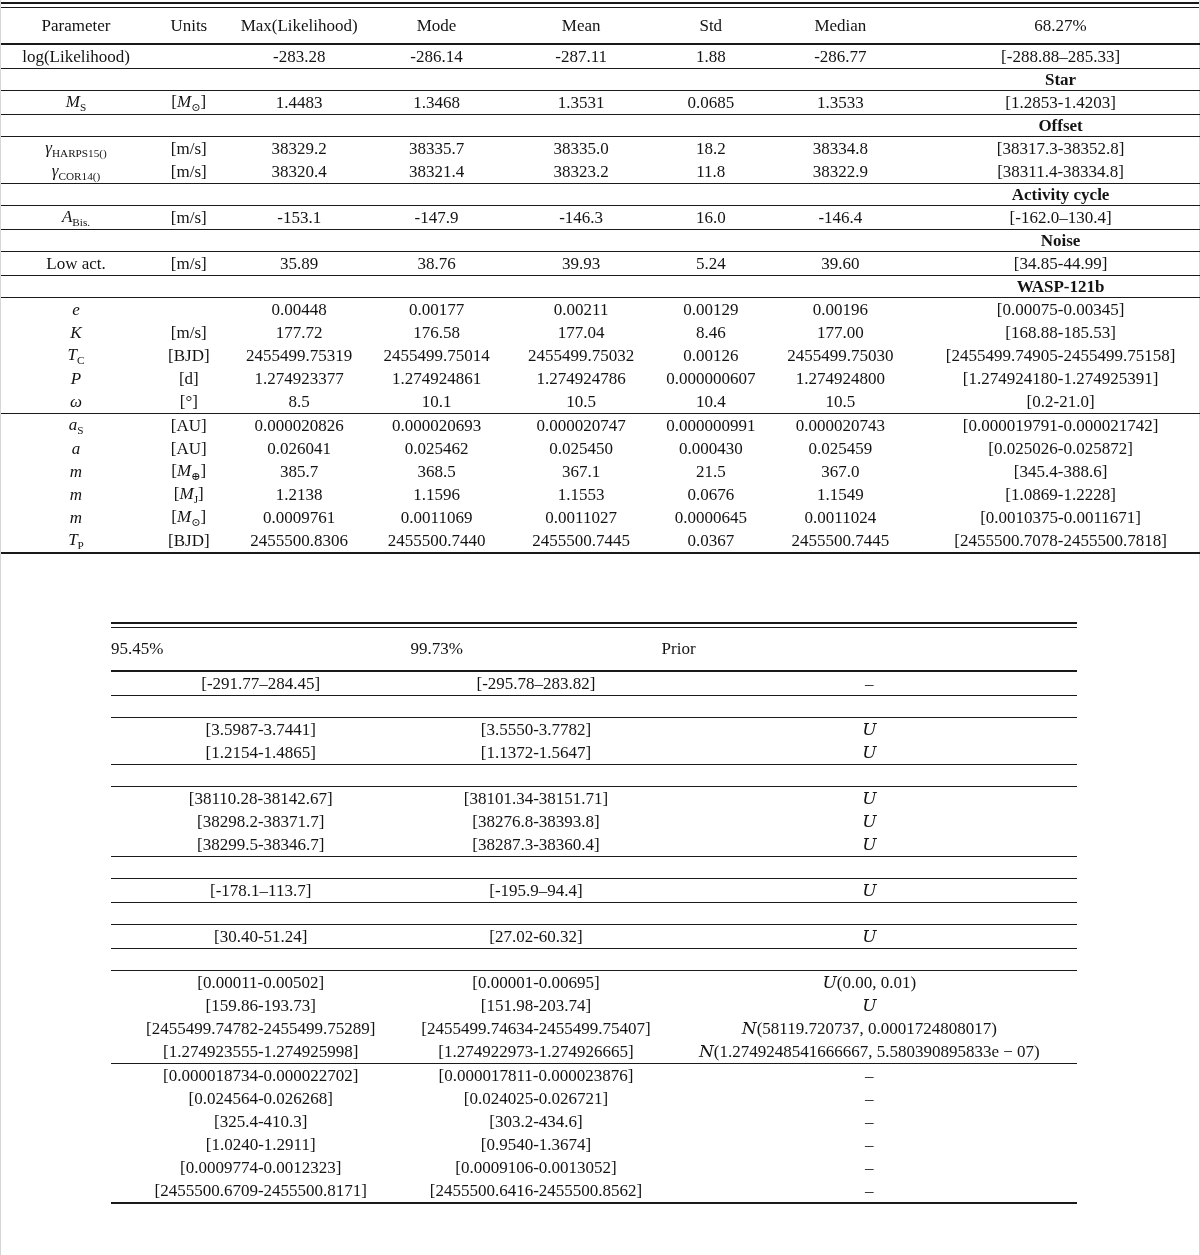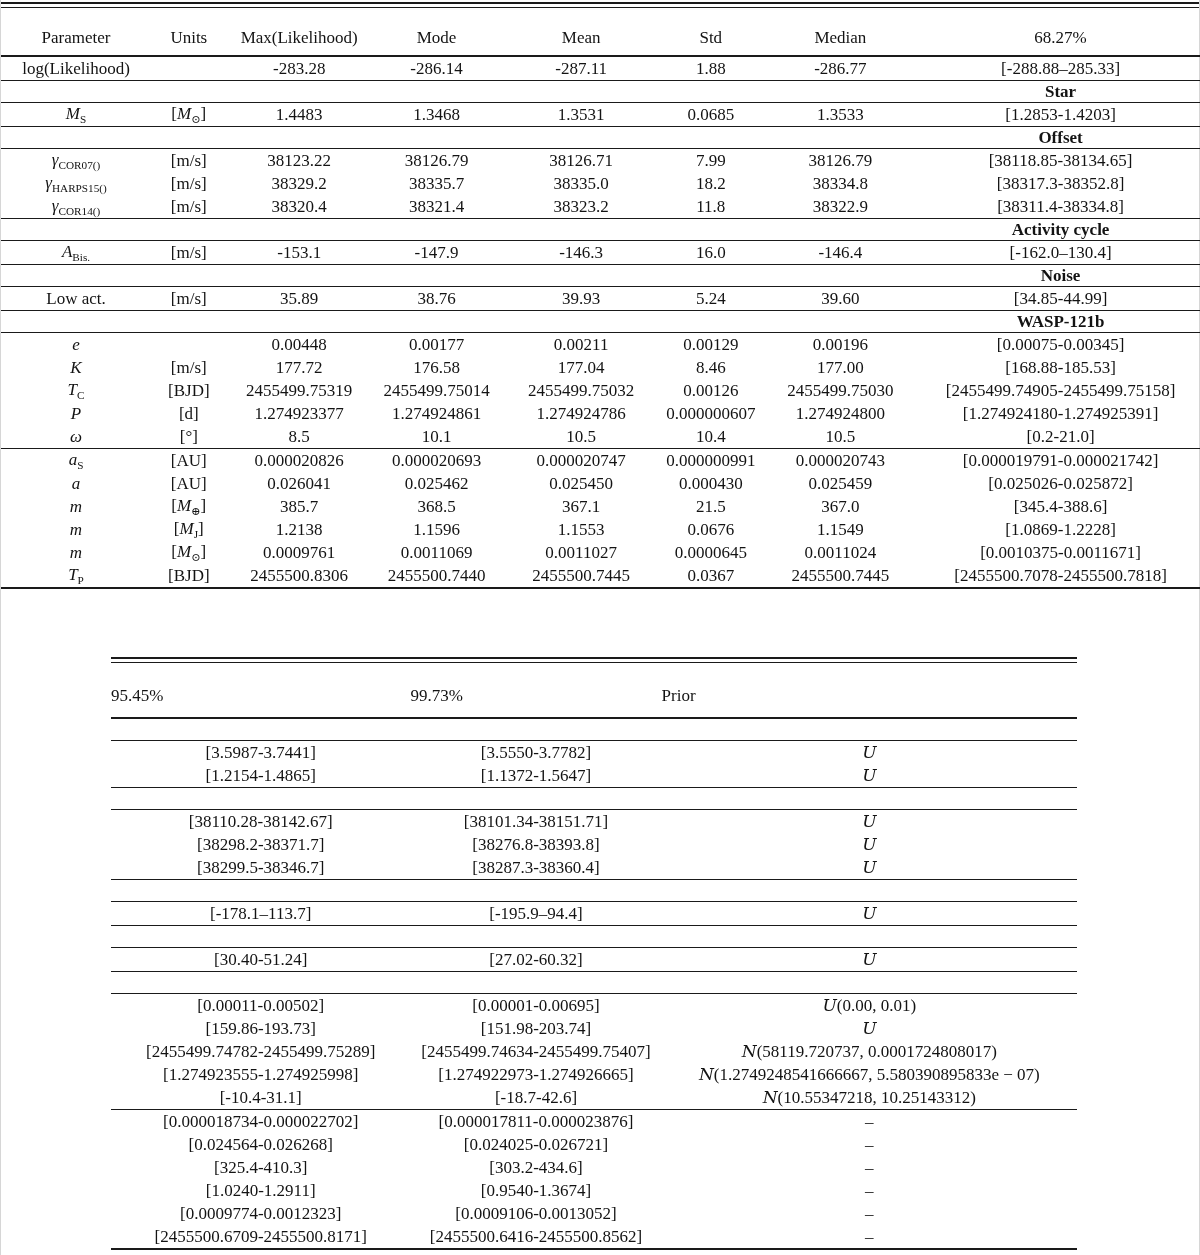--- a/index.html
+++ b/index.html
@@ -7,21 +7,21 @@
     width:1200px;height:1255px;background:#ffffff;
     font-family:"Liberation Serif","DejaVu Serif",serif;
     color:#131313;overflow:hidden;
   }
   .page{
     box-sizing:border-box;width:1200px;height:1255px;
     border-left:1px solid #d6d6d6;border-right:1px solid #d6d6d6;
     padding-top:2px;
   }
   .dblrule{height:3px;border-top:2px solid #1a1a1a;border-bottom:1px solid #1a1a1a;}
-  table{border-collapse:collapse;table-layout:fixed;margin-top:12px;}
+  table{border-collapse:collapse;table-layout:fixed;}
   td,th{padding:0;margin:0;overflow:visible;white-space:nowrap;}
   .t1{width:1200px;font-size:17px;border-bottom:2px solid #1a1a1a;}
   .t1 thead th{font-weight:normal;height:35px;text-align:center;vertical-align:middle;border-bottom:2px solid #1a1a1a;font-size:17px;}
   .t1 td{height:23px;text-align:center;vertical-align:middle;font-size:17px;}
   .t2wrap{margin-top:68px;margin-left:110px;width:966px;}
   .t2{width:966px;font-size:17px;border-bottom:2px solid #1a1a1a;}
   .t2 thead th{font-weight:normal;height:42px;text-align:left;vertical-align:middle;border-bottom:2px solid #1a1a1a;font-size:17px;}
   .t2 td{height:23px;text-align:center;vertical-align:middle;font-size:17px;}
   tr.sec td{height:21px;}
   .bt{border-top:1px solid #1a1a1a;}
@@ -84,30 +84,20 @@
         <td>1.3531</td>
         <td>0.0685</td>
         <td>1.3533</td>
         <td>[1.2853-1.4203]</td>
       </tr>
       <tr class="sec bt bb">
         <td colspan="7"></td>
         <td class="bold">Offset</td>
       </tr>
       <tr>
-        <td><span class="it">γ</span><span class="sb">COR07()</span></td>
-        <td><span>[m/s]</span></td>
-        <td>38123.22</td>
-        <td>38126.79</td>
-        <td>38126.71</td>
-        <td>7.99</td>
-        <td>38126.79</td>
-        <td>[38118.85-38134.65]</td>
-      </tr>
-      <tr>
         <td><span class="it">γ</span><span class="sb">HARPS15()</span></td>
         <td><span>[m/s]</span></td>
         <td>38329.2</td>
         <td>38335.7</td>
         <td>38335.0</td>
         <td>18.2</td>
         <td>38334.8</td>
         <td>[38317.3-38352.8]</td>
       </tr>
       <tr>
@@ -274,20 +264,25 @@
           <col style="width:43%">
       </colgroup>
       <thead>
         <tr>
           <th>95.45%</th>
           <th>99.73%</th>
           <th>Prior</th>
         </tr>
       </thead>
       <tbody>
+        <tr>
+          <td>[-291.77–284.45]</td>
+          <td>[-295.78–283.82]</td>
+          <td><span class="cal"></span><span>–</span></td>
+        </tr>
         <tr class="sec bt bb">
             <td colspan="3"></td>
           </tr>
         <tr>
           <td>[3.5987-3.7441]</td>
           <td>[3.5550-3.7782]</td>
           <td><span class="cal">U</span><span></span></td>
         </tr>
         <tr>
           <td>[1.2154-1.4865]</td>
@@ -344,25 +339,20 @@
         <tr>
           <td>[2455499.74782-2455499.75289]</td>
           <td>[2455499.74634-2455499.75407]</td>
           <td><span class="cal">N</span><span>(58119.720737, 0.0001724808017)</span></td>
         </tr>
         <tr>
           <td>[1.274923555-1.274925998]</td>
           <td>[1.274922973-1.274926665]</td>
           <td><span class="cal">N</span><span>(1.2749248541666667, 5.580390895833e − 07)</span></td>
         </tr>
-        <tr>
-          <td>[-10.4-31.1]</td>
-          <td>[-18.7-42.6]</td>
-          <td><span class="cal">N</span><span>(10.55347218, 10.25143312)</span></td>
-        </tr>
         <tr class="bt">
           <td>[0.000018734-0.000022702]</td>
           <td>[0.000017811-0.000023876]</td>
           <td><span class="cal"></span><span>–</span></td>
         </tr>
         <tr>
           <td>[0.024564-0.026268]</td>
           <td>[0.024025-0.026721]</td>
           <td><span class="cal"></span><span>–</span></td>
         </tr>

